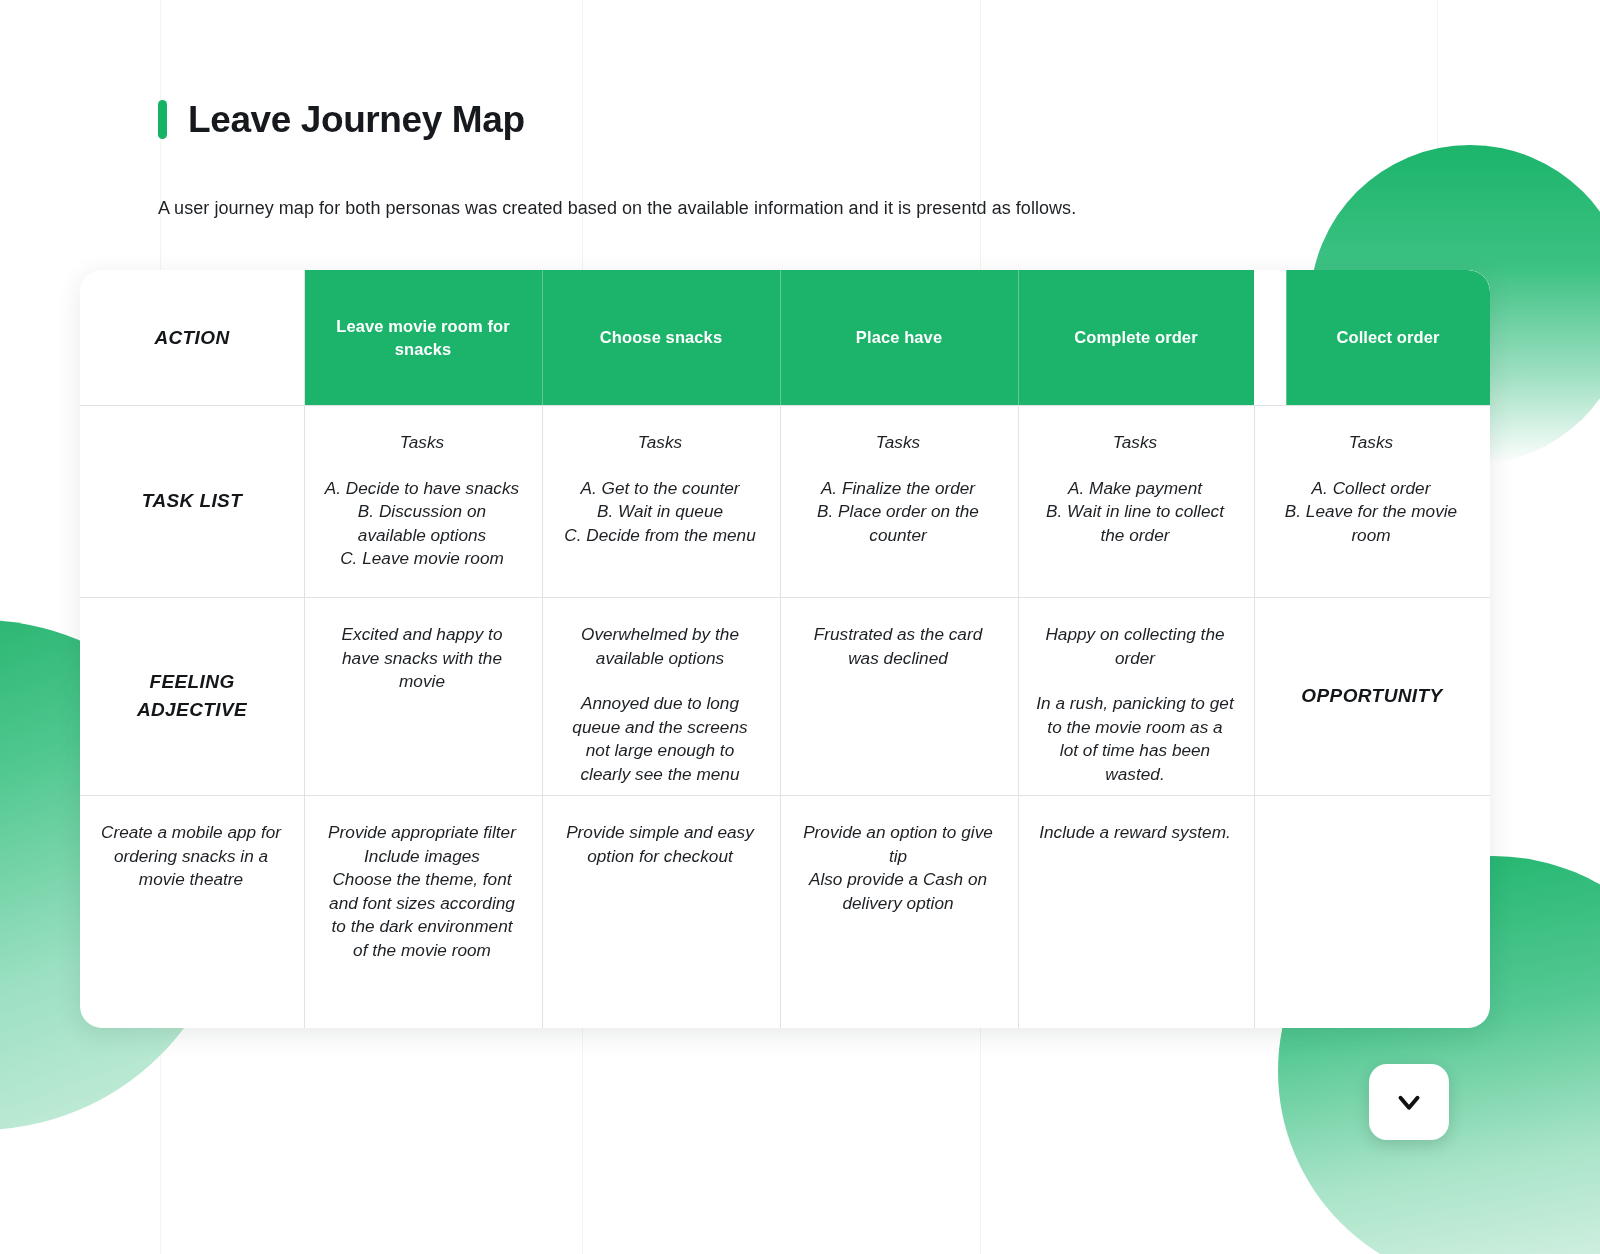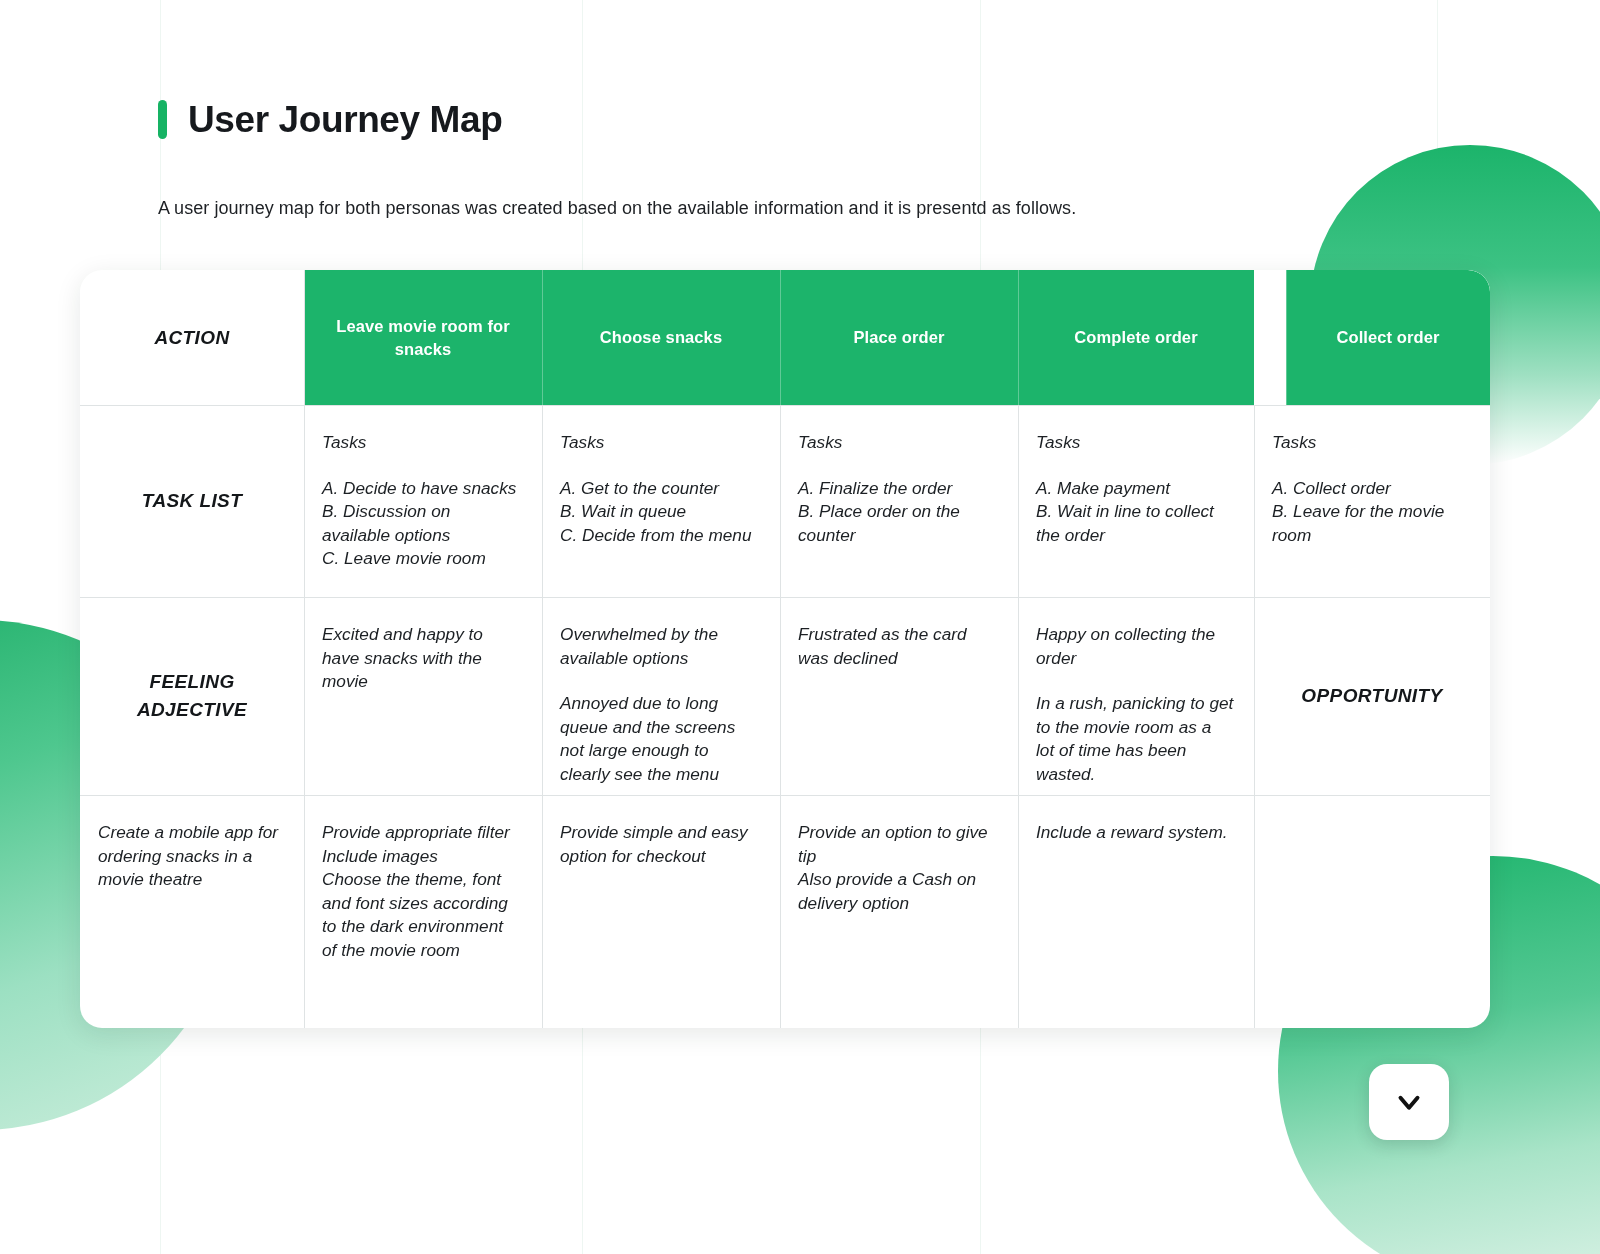--- a/index.html
+++ b/index.html
@@ -92,21 +92,21 @@
     line-height:1.35; letter-spacing:0.1px;
     position:relative;
   }
   .hcell + .hcell::before {
     content:""; position:absolute; left:0; top:0; bottom:0;
     width:1px; background:rgba(255,255,255,.30);
   }
   .hcell.last { border-top-right-radius:22px;margin-left:32px; }
 
   
-  .bcell { padding:26px 20px 16px 18px; }
+  .bcell { padding:26px 20px 16px 18px;text-align:center; }
   .btxt {
     font-size:17.2px; line-height:1.37; color:#1c2024;
     white-space:pre-line; letter-spacing:0.02px;
   }
   .btxt + .btxt { margin-top:22px; }
 
   
   .vline { position:absolute; top:0; bottom:0; width:1px; background:#dfe3e4; z-index:3; }
   .hline { position:absolute; left:0; right:0; height:1px; background:#dfe3e4; z-index:3; }
 
@@ -132,32 +132,32 @@
   <div class="guide g4"></div>
   <div class="blob blob-tr"></div>
   <div class="blob blob-bl"></div>
   <div class="blob blob-br"></div>
 </div>
 
 <div class="page">
 
   <div class="title-row">
     <div class="title-bar"></div>
-    <div class="title-text">User Journey Map</div>
+    <div class="title-text">Leave Journey Map</div>
   </div>
 
   <div class="subtitle">A user journey map for both personas was created based on the available information and it is presentd as follows.</div>
 
   <div class="card">
     <div class="grid">
 
       <div class="cell rowlabel">ACTION</div>
       <div class="hcell">Leave movie room for snacks</div>
       <div class="hcell">Choose snacks</div>
-      <div class="hcell">Place order</div>
+      <div class="hcell">Place have</div>
       <div class="hcell">Complete order</div>
       <div class="hcell last">Collect order</div>
 
       <div class="cell rowlabel">TASK LIST</div>
       <div class="cell bcell">
         <div class="btxt">Tasks</div>
         <div class="btxt">A. Decide to have snacks
 B. Discussion on available options
 C. Leave movie room</div>
       </div>

